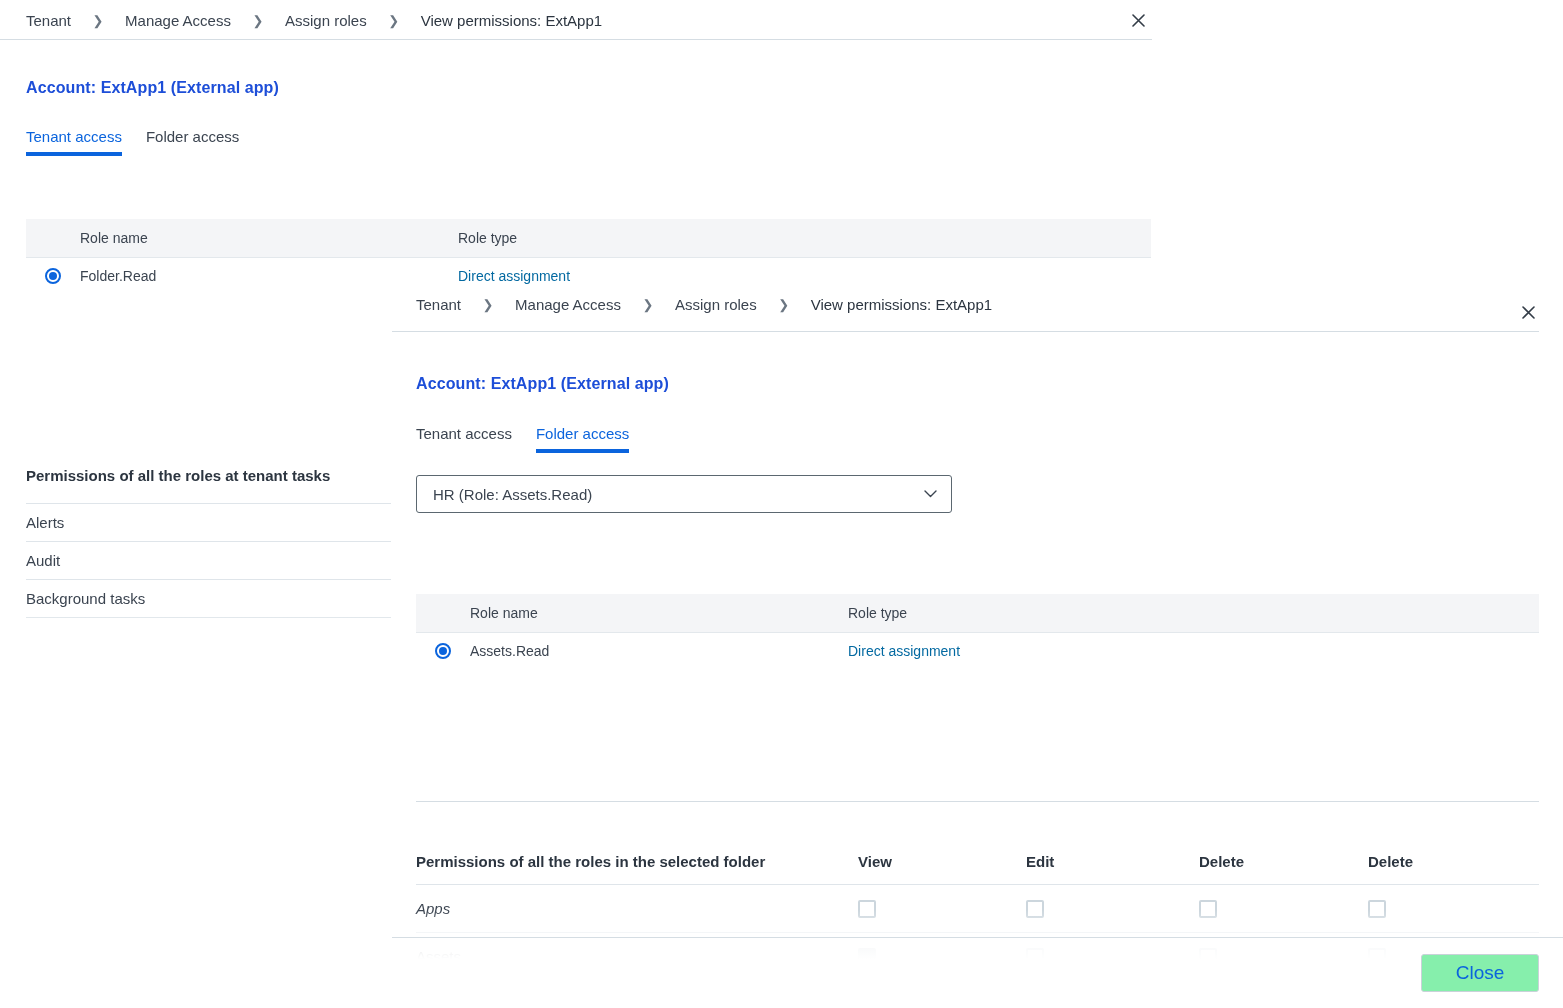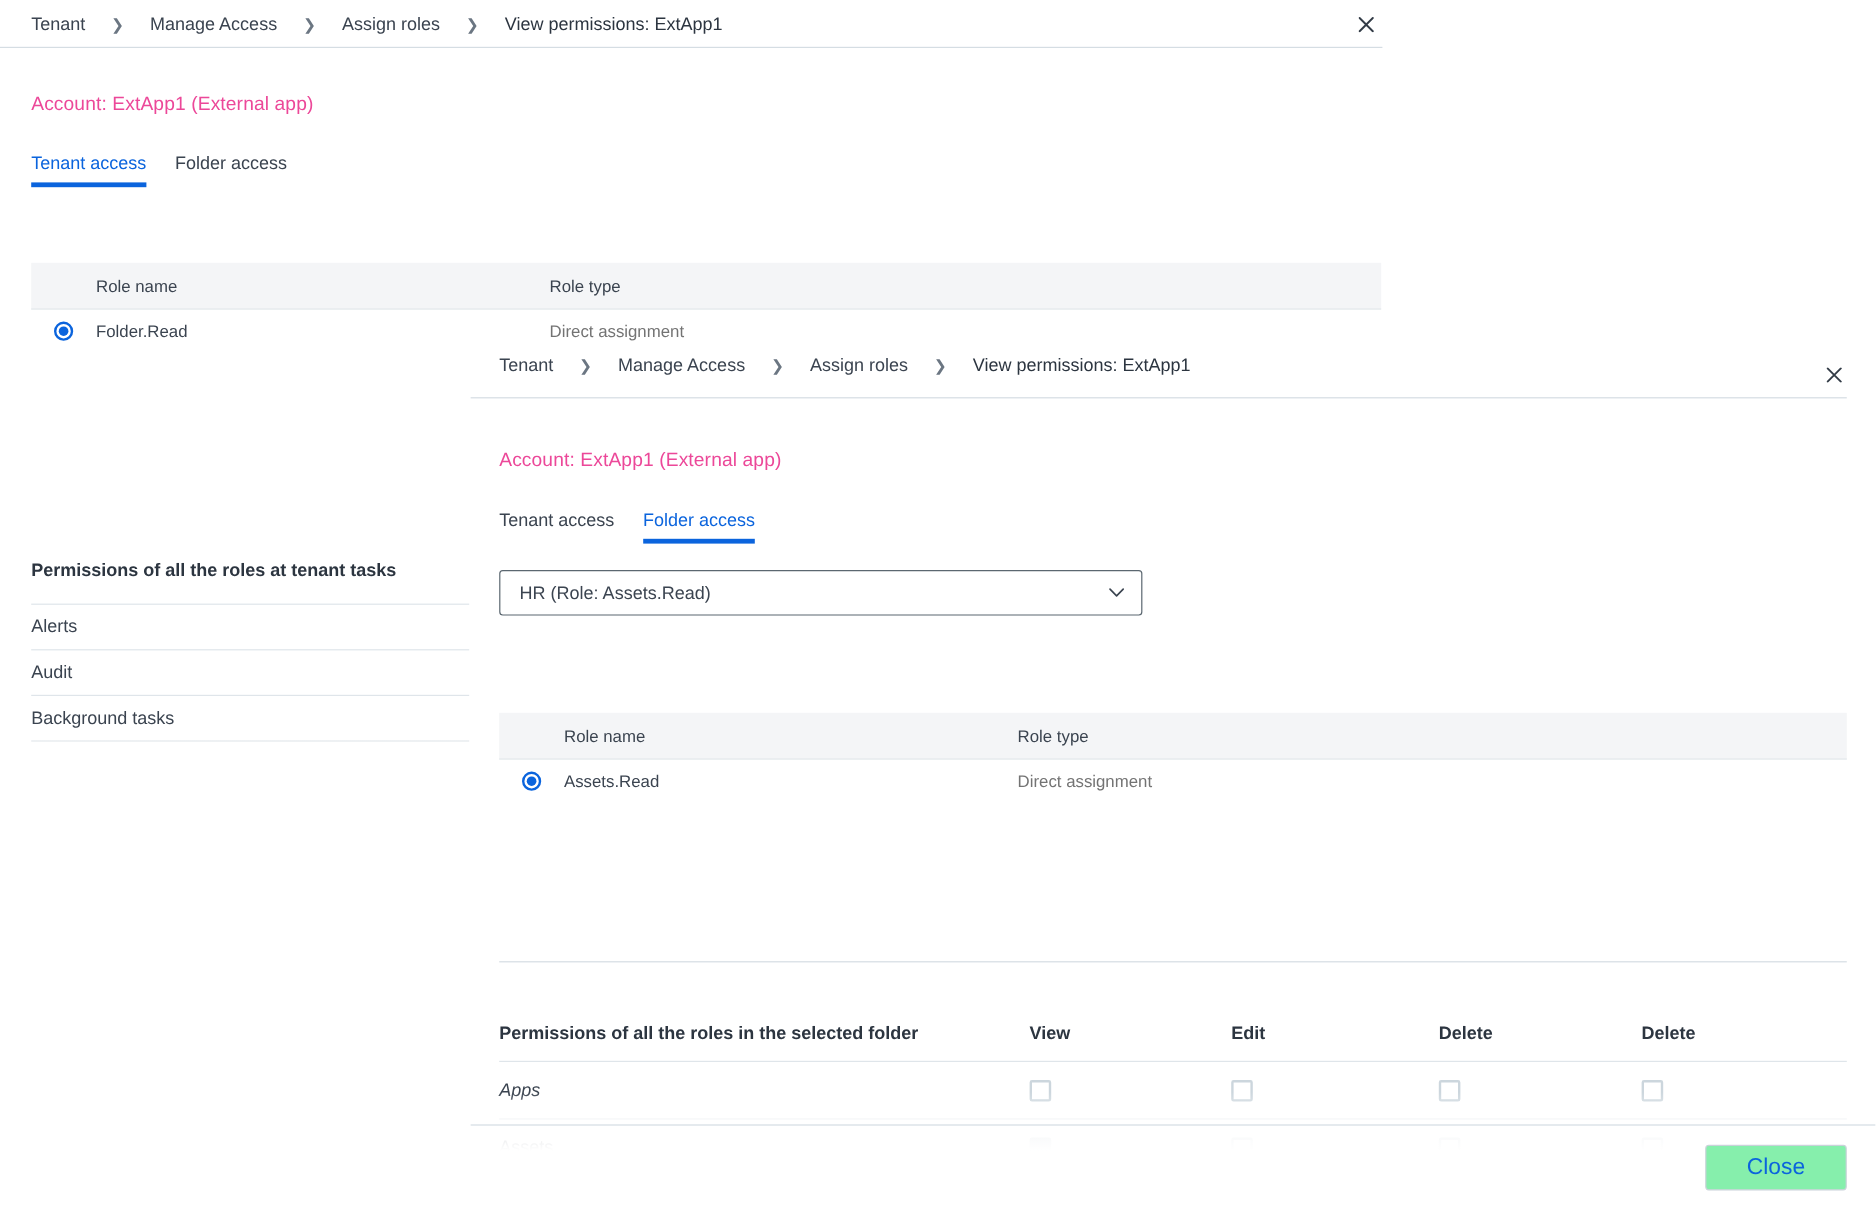--- a/index.html
+++ b/index.html
@@ -65,22 +65,22 @@
     display: flex;
     align-items: center;
     justify-content: center;
     cursor: pointer;
   }
   .crumb-x svg { display: block; }
 
   
   .account-title {
     font-size: 16px;
-    font-weight: normal;
-    color: #ec4899;
+    font-weight: bold;
+    color: #1d4ed8;
     letter-spacing: .1px;
   }
 
   
   .tabs {
     display: flex;
     align-items: flex-start;
   }
   .tab {
     position: relative;
@@ -114,21 +114,21 @@
     font-size: 14px;
   }
   .role-head .cell { color: #3b4450; }
   .role-row {
     display: flex;
     align-items: center;
     height: 36px;
   }
   .col-radio { width: 54px; flex: none; display: flex; align-items: center; justify-content: center; }
   .col-name  { width: 378px; flex: none; color: #3b4450; }
-  .col-type  { flex: 1; color: #737373; }
+  .col-type  { flex: 1; color: #0369a1; }
 
   .radio {
     width: 16px; height: 16px;
     border-radius: 50%;
     border: 2px solid #0b64dd;
     box-sizing: border-box;
     position: relative;
     cursor: pointer;
     background: #fff;
   }

